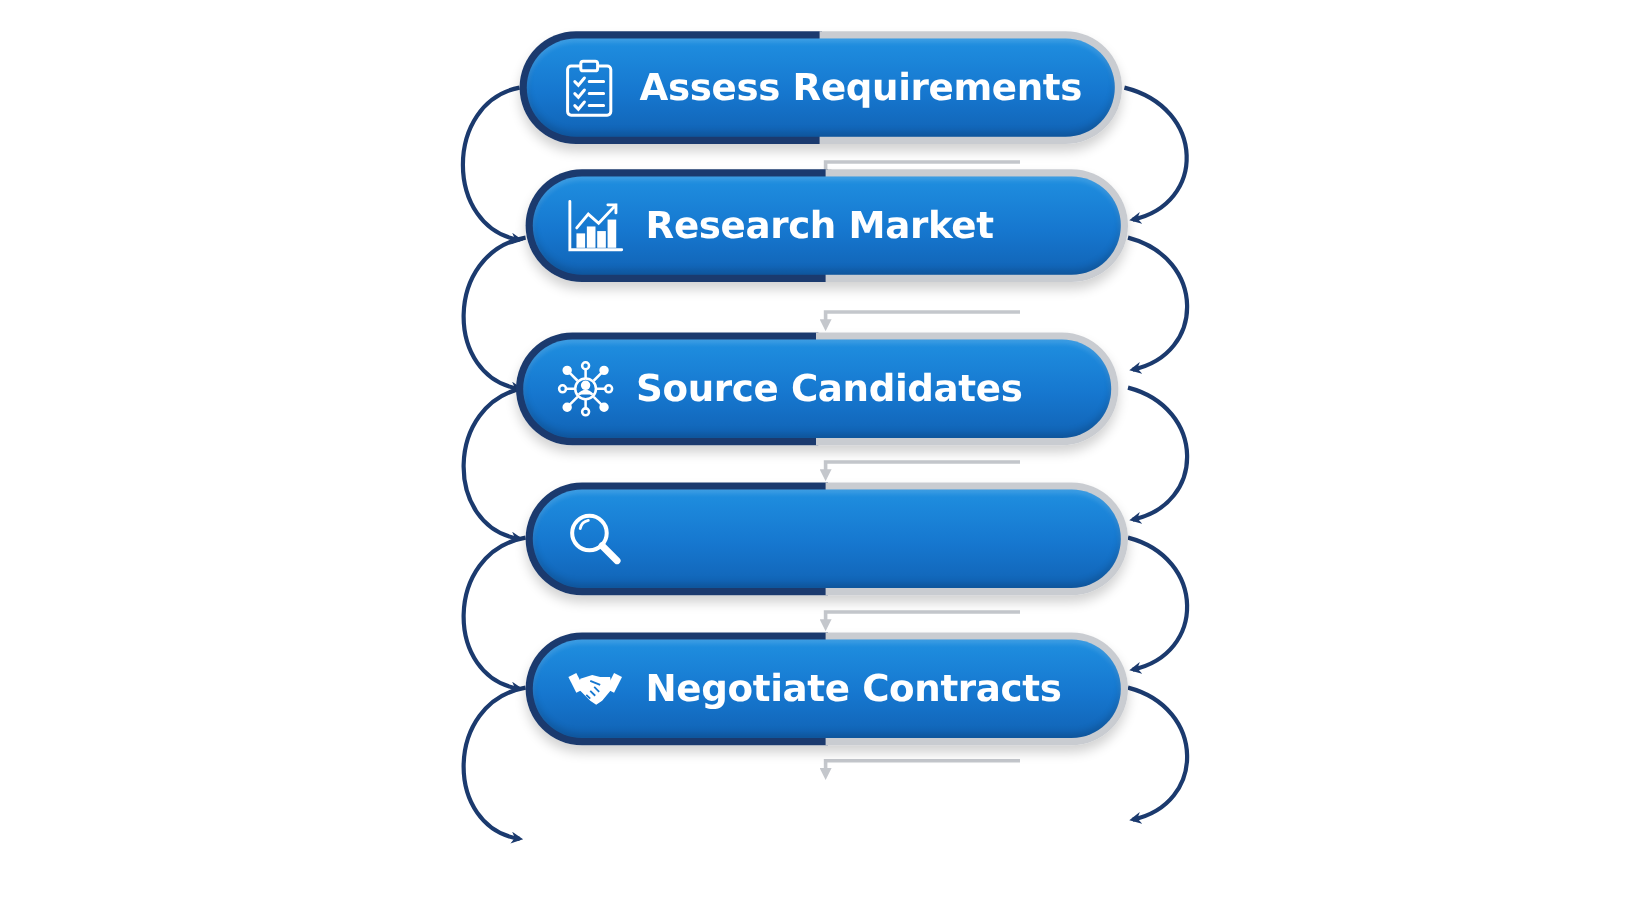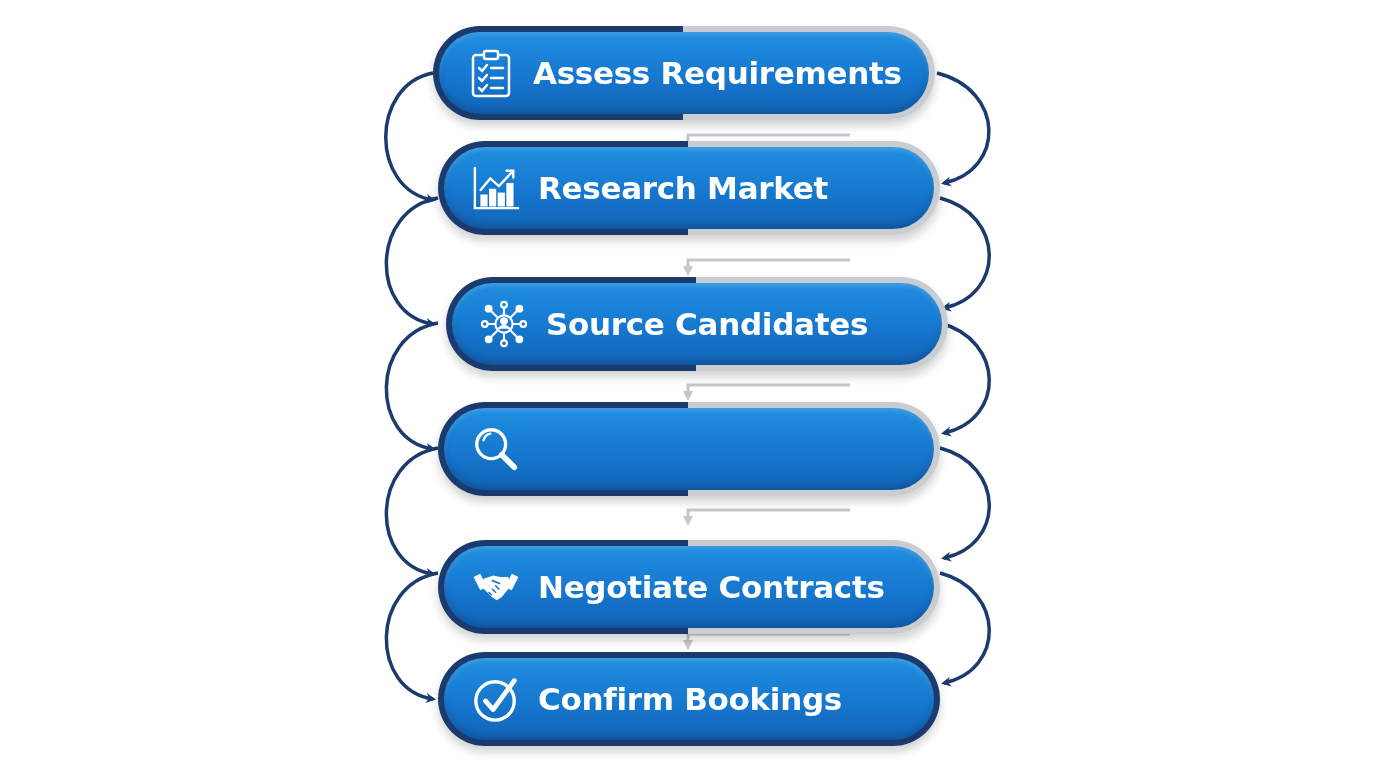--- a/index.html
+++ b/index.html
@@ -82,21 +82,21 @@
           <rect x="19" y="26" width="5" height="16" fill="#fff"></rect>
           <rect x="28" y="30" width="5" height="12" fill="#fff"></rect>
           <rect x="37" y="20" width="5" height="22" fill="#fff"></rect>
           <path d="M9,26 L19,14 L28,22 L43,6 M36,6 H43 V13"></path>
         </svg>
       </span>
       <span class="label">Research Market</span>
     </div>
   </div>
 
-  <div class="pill-wrap" style="left:446px; top:277px;">
+  <div class="pill-wrap" style="left:430px; top:277px;">
     <div class="half-dark"></div>
       <div class="half-light"></div>
     <div class="pill">
       <span class="icon">
         <svg width="50" height="50" viewBox="0 0 50 50" fill="none" stroke="#fff" stroke-width="2.2">
           <circle cx="25" cy="25" r="9"></circle>
           <circle cx="25" cy="22" r="3" fill="#fff"></circle>
           <path d="M19,30 q6,-6 12,0" fill="#fff"></path>
           <path d="M25,16 V7 M25,34 V43 M16,25 H7 M34,25 H43 M18,18 L11,11 M32,18 L39,11 M18,32 L11,39 M32,32 L39,39"></path>
           <circle cx="25" cy="5" r="3"></circle>
@@ -120,43 +120,31 @@
       <span class="icon">
         <svg width="50" height="50" viewBox="0 0 50 50" fill="none" stroke="#fff" stroke-linecap="round">
           <circle cx="20" cy="20" r="15" stroke-width="3.5"></circle>
           <path d="M12,16 a9,9 0 0 1 7,-7" stroke-width="2.5"></path>
           <path d="M31,31 L44,44" stroke-width="6"></path>
         </svg>
       </span>
     </div>
   </div>
 
-  <div class="pill-wrap" style="left:438px; top:540px;">
+  <div class="pill-wrap" style="left:438px; top:527px;">
     <div class="half-dark"></div>
       <div class="half-light"></div>
     <div class="pill">
       <span class="icon">
         <svg width="58" height="44" viewBox="0 0 58 44" fill="#fff">
           <path d="M2,10 L10,6 L18,22 L10,26 Z"></path>
           <path d="M56,10 L48,6 L40,22 L48,26 Z"></path>
           <path d="M14,12 L26,8 L34,10 L44,10 L46,22 L36,34 L30,38 L24,34 L18,28 L12,22 Z"></path>
           <path d="M24,14 L34,18" stroke="#1677cf" stroke-width="2" fill="none"></path>
           <path d="M20,28 l4,4 M24,24 l5,5 M28,20 l5,5" stroke="#1677cf" stroke-width="1.8" fill="none"></path>
         </svg>
       </span>
       <span class="label">Negotiate Contracts</span>
     </div>
   </div>
 
-  <div class="pill-wrap" style="left:438px; top:652px;">
-    <div class="half-dark" style="width:100%; border-radius:47px;"></div>
-    <div class="pill">
-      <span class="icon">
-        <svg width="50" height="50" viewBox="0 0 50 50" fill="none" stroke="#fff" stroke-linecap="round" stroke-linejoin="round">
-          <circle cx="24" cy="27" r="20" stroke-width="3.5"></circle>
-          <path d="M14,27 L22,36 L44,6" stroke-width="5"></path>
-        </svg>
-      </span>
-      <span class="label">Confirm Bookings</span>
-    </div>
-  </div>
 
 </div>
 
 </body></html>

